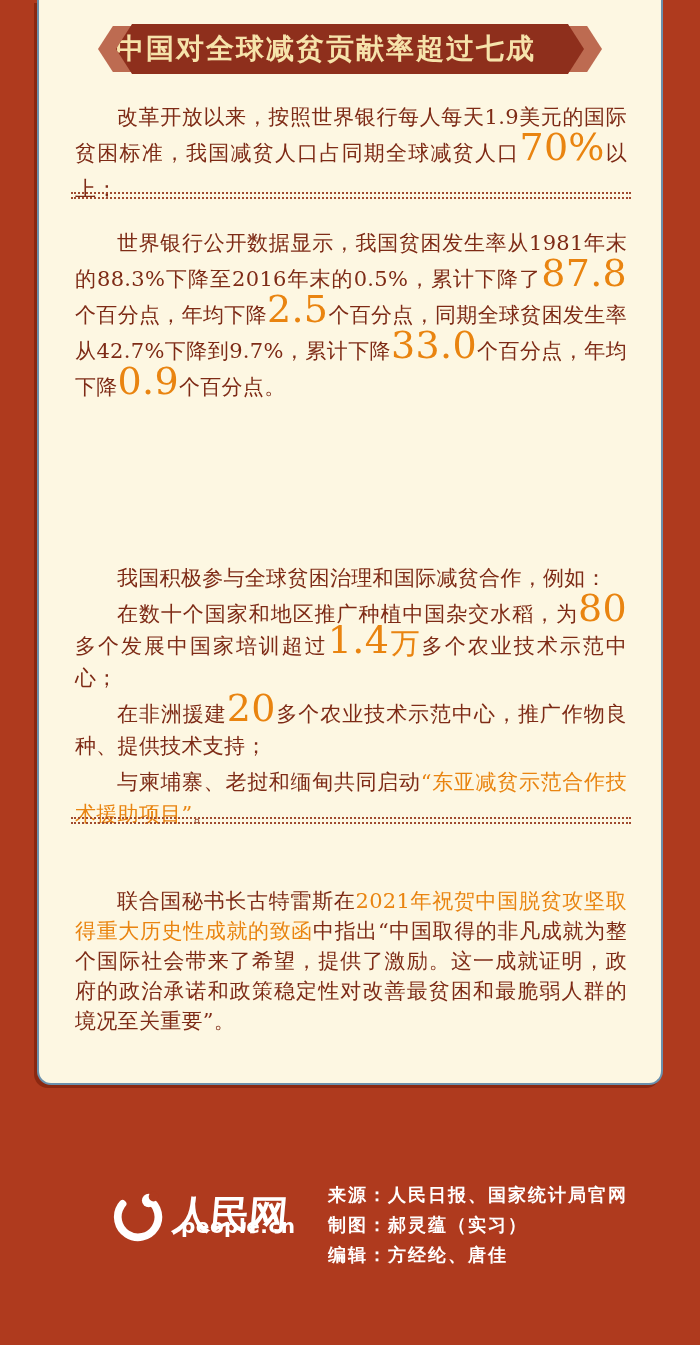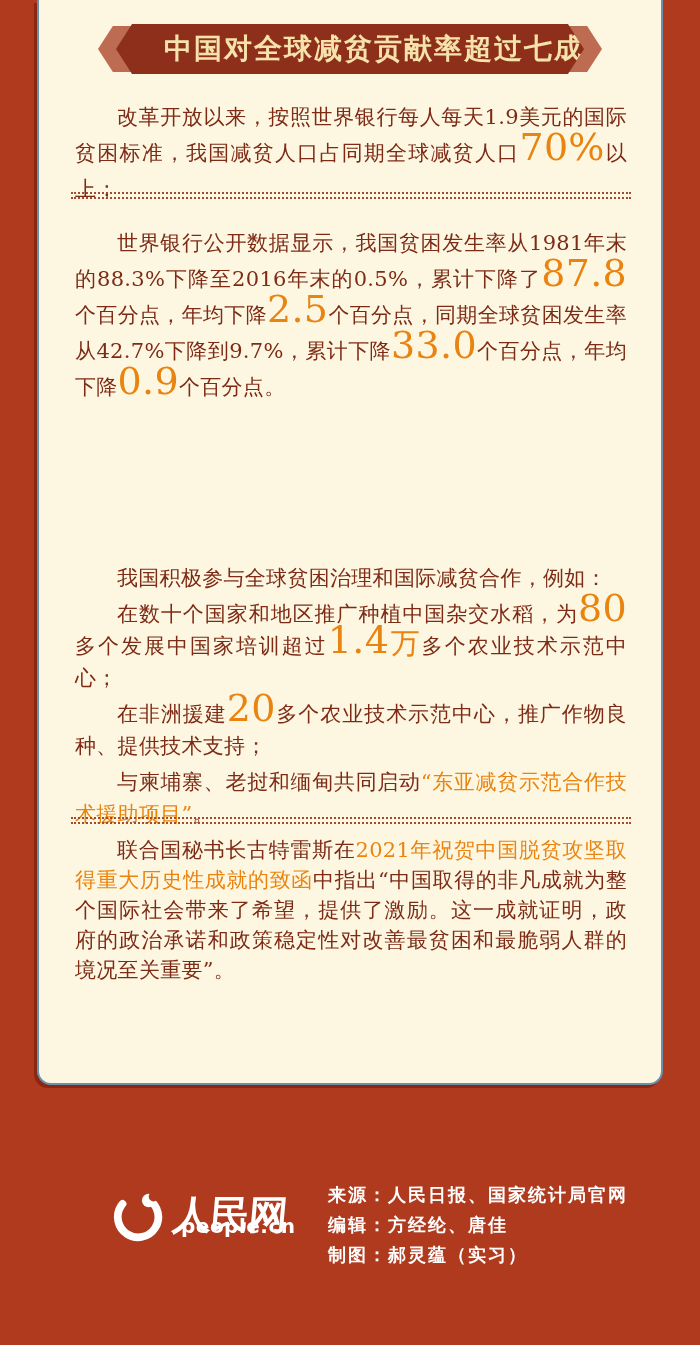--- a/index.html
+++ b/index.html
@@ -32,38 +32,38 @@
   }
   
   .banner{position:absolute;left:98px;width:504px;height:50px;}
   .banner-tail{position:absolute;top:2px;width:62px;height:46px;background:var(--banner-tail);}
   .banner-tail.left{left:0;clip-path:polygon(24% 0,100% 0,100% 100%,24% 100%,0 50%);}
   .banner-tail.right{right:0;clip-path:polygon(0 0,76% 0,100% 50%,76% 100%,0 100%);}
   .banner-body{
     position:absolute;left:18px;right:18px;top:0;bottom:0;
     background:var(--banner);
     clip-path:polygon(16px 0,calc(100% - 16px) 0,100% 50%,calc(100% - 16px) 100%,16px 100%,0 50%);
-    display:flex;align-items:center;justify-content:flex-end;
+    display:flex;align-items:center;justify-content:flex-start;
   }
   .banner-label{
     font-family:"DejaVu Sans",sans-serif;font-weight:bold;
     font-size:28px;letter-spacing:2px;color:var(--banner-text);
     white-space:nowrap;
   }
   
   .textblock{
     position:absolute;left:71px;width:560px;
     color:var(--body-text);font-size:21px;letter-spacing:0.3px;
     text-align:justify;
   }
   .textblock p{text-indent:2em;margin:4px;}
   .p1{top:95px;line-height:36px;}
   .p2{top:221px;line-height:36px;}
   .p3{top:558px;line-height:32px;}
-  .p4{top:831px;line-height:30px;}
+  .p4{top:882px;line-height:30px;}
   .run{color:var(--body-text);}
   .run-big{
     font-family:"DejaVu Serif",serif;color:var(--highlight);
     font-size:38px;line-height:0;font-weight:normal;
   }
   .run-big-cjk{color:var(--highlight);font-size:29px;line-height:0;}
   .run-orange{color:var(--highlight);}
   
   .divider{
     position:absolute;left:71px;width:560px;height:7px;
@@ -138,17 +138,17 @@
       <circle cx="28" cy="32" r="21" fill="none" stroke="#ffffff" stroke-width="8" stroke-dasharray="101 31" stroke-linecap="round" transform="rotate(-57 28 32)"></circle>
       <circle cx="39" cy="15" r="7" fill="#ffffff"></circle>
       <circle cx="44" cy="11" r="5" fill="#af3a1e"></circle>
     </svg>
     <div class="logo-cn">人民网</div>
     <div class="logo-en">people.cn</div>
   </div>
 
   <div class="credits">
     <div>来源：人民日报、国家统计局官网</div>
+    <div>制图：郝灵蕴（实习）</div>
     <div>编辑：方经纶、唐佳</div>
-    <div>制图：郝灵蕴（实习）</div>
   </div>
 
 </div>
 
 </body></html>

